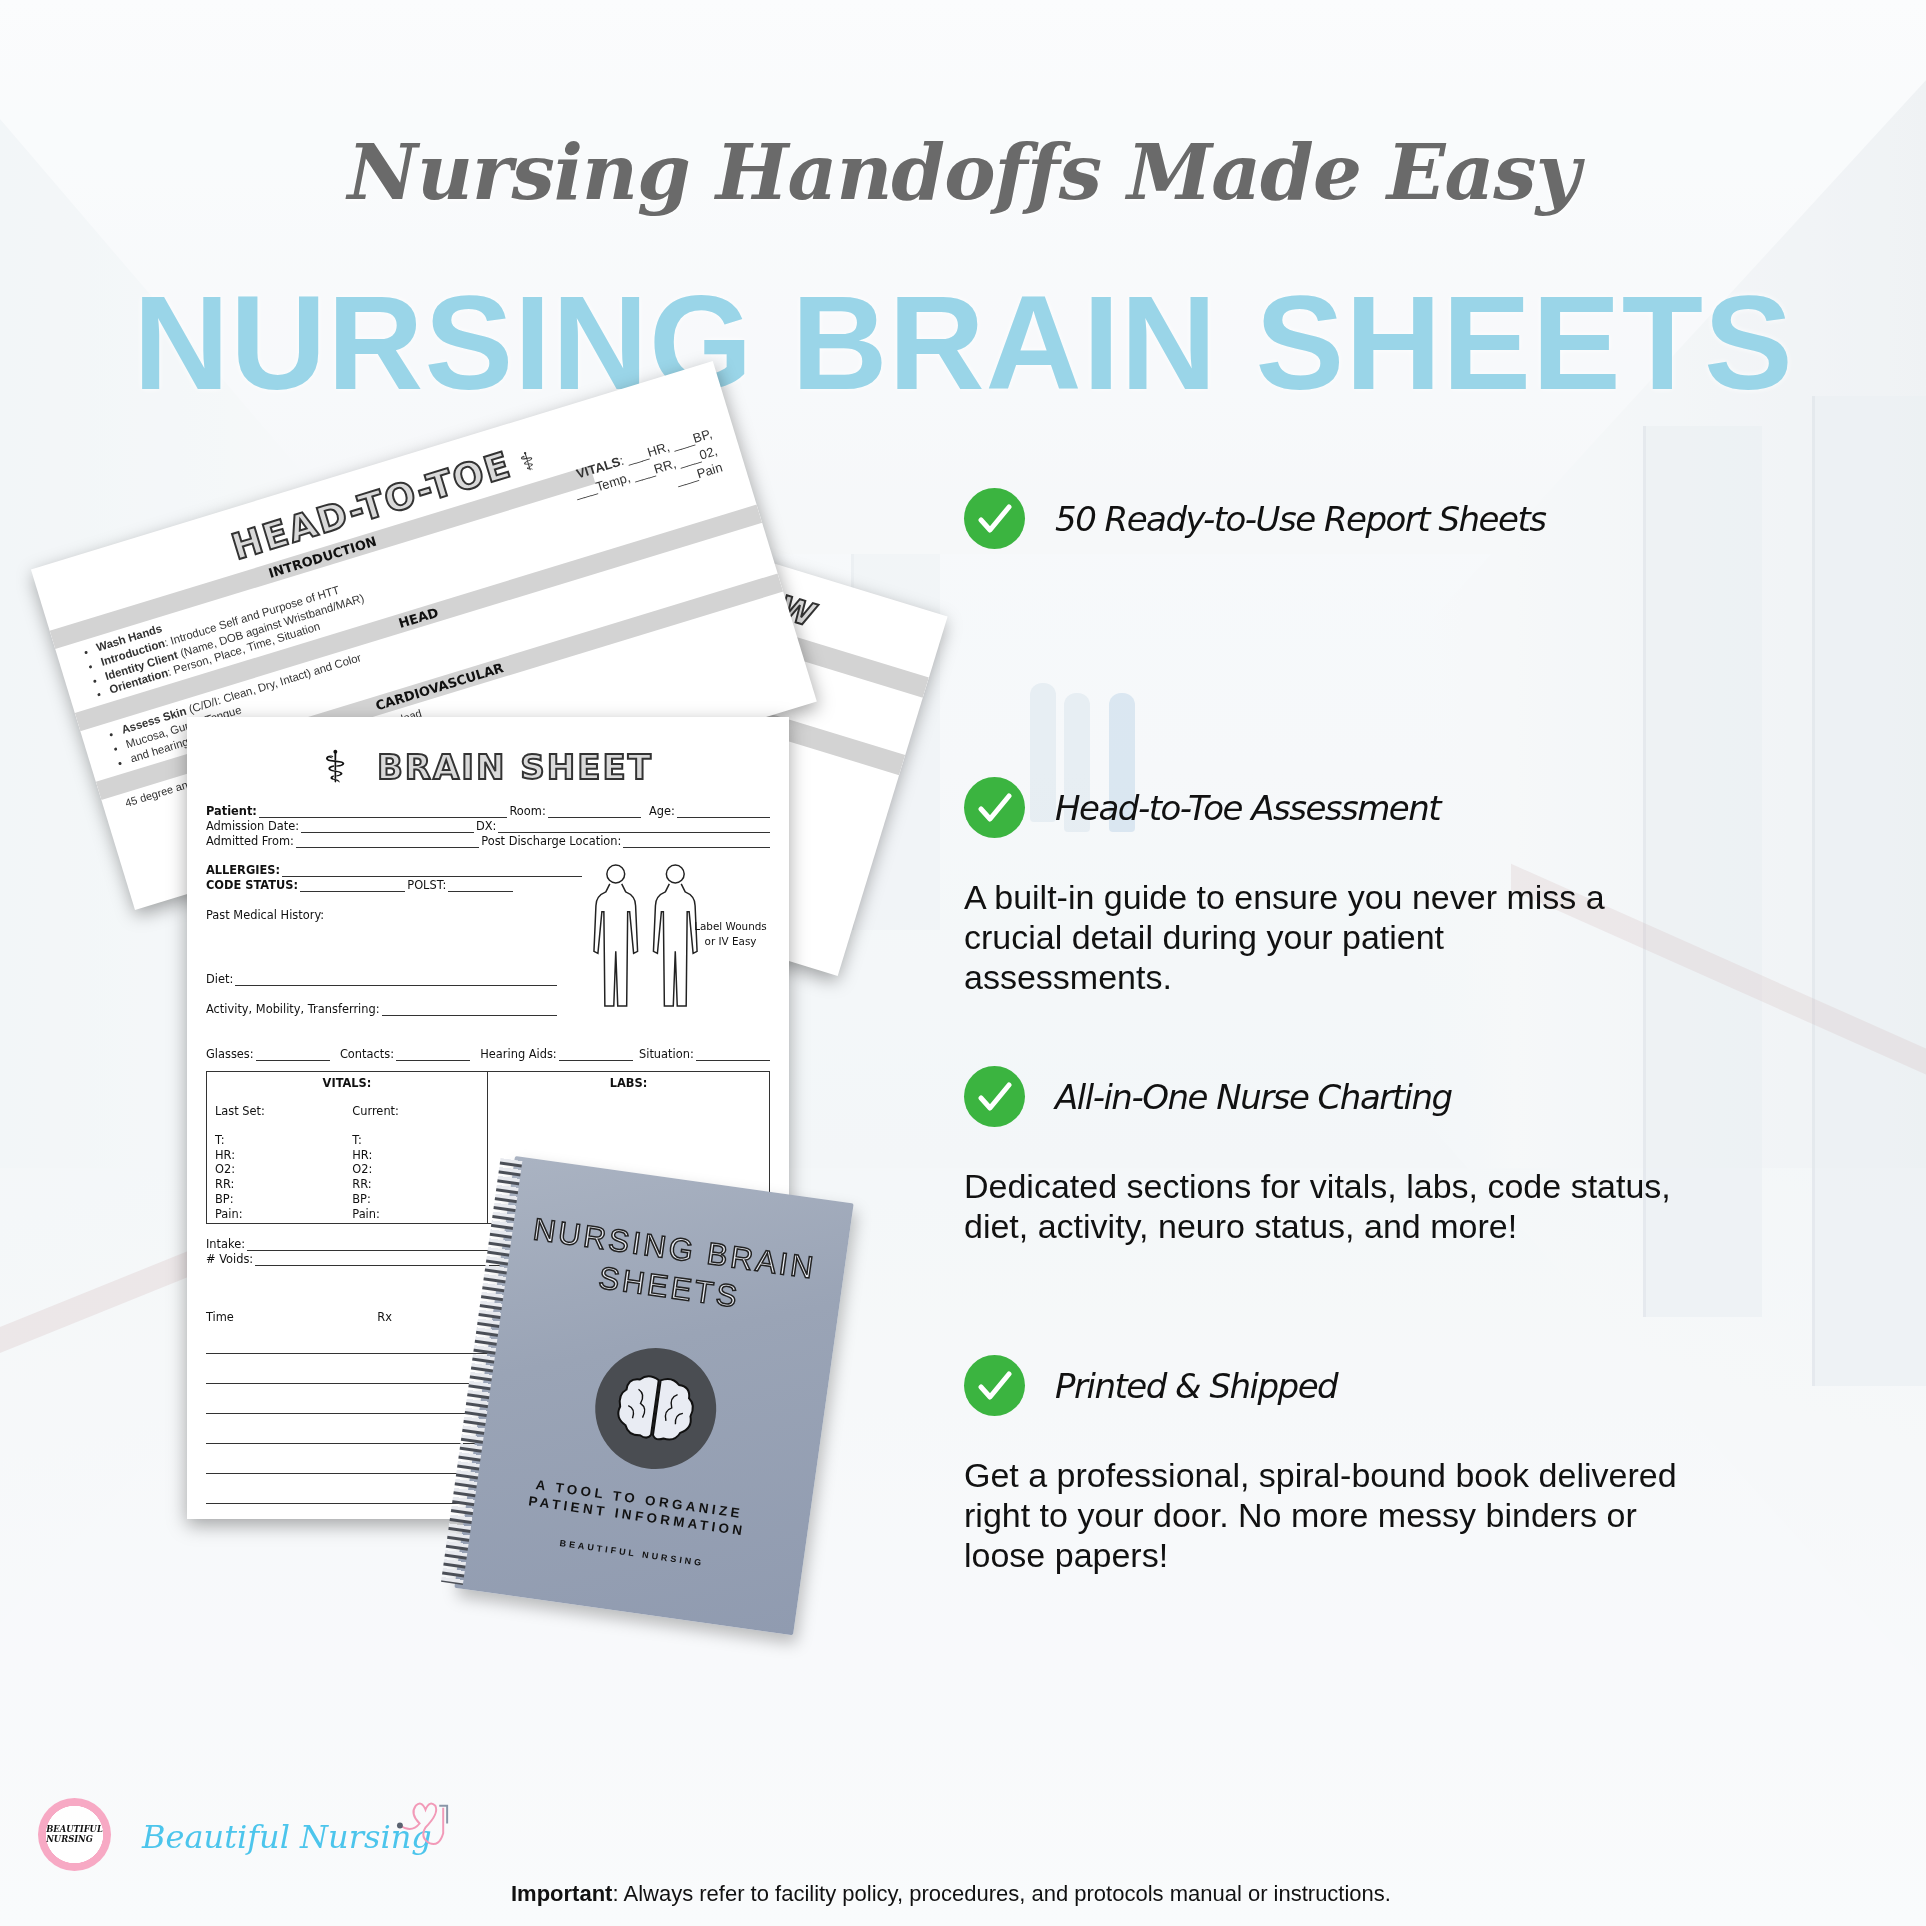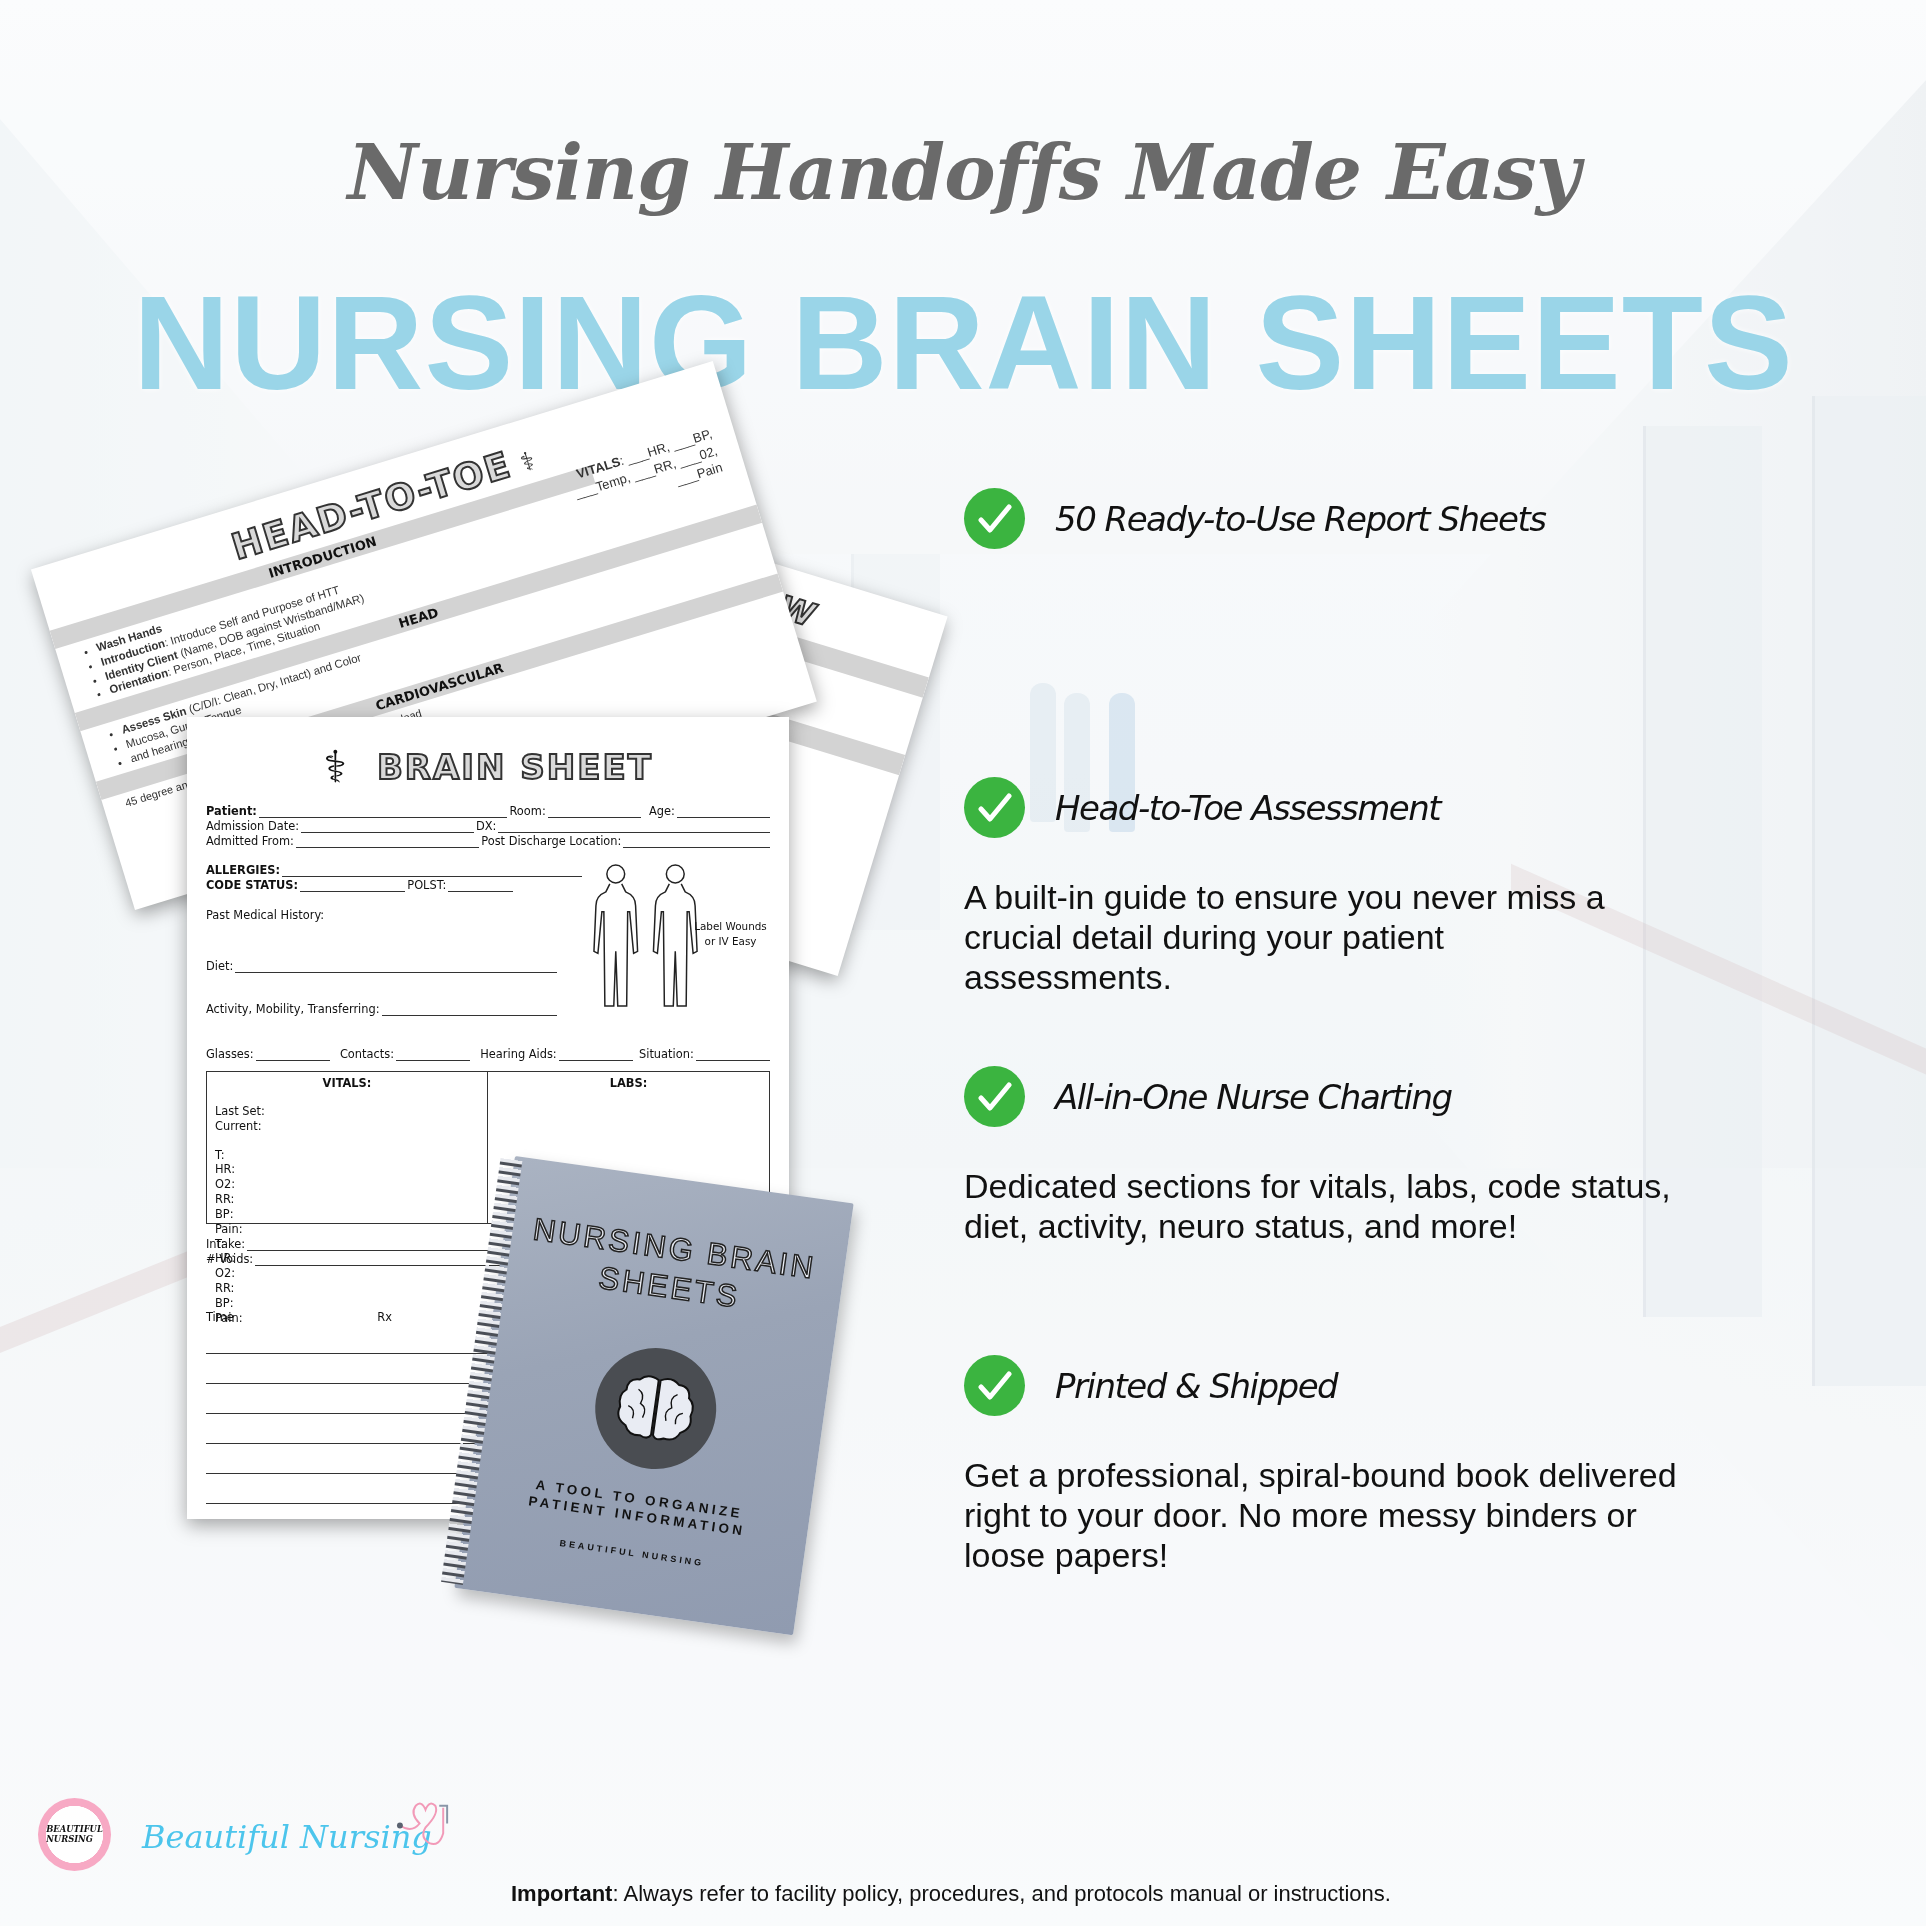--- a/index.html
+++ b/index.html
@@ -77,21 +77,21 @@
   .line .lbl { white-space:nowrap; }
   .line .blank { flex:1; border-bottom: 1.5px solid #333; height: 11px; }
   .bold { font-weight: bold; }
   .bs-body { position: relative; }
   .figures { position:absolute; right: 63px; top: 0; width: 119px; height: 149px; }
   .wounds { position:absolute; right: 0px; top: 57px; width: 79px; text-align:center; font-size: 10.4px; line-height: 1.4; }
   .vitals-box { display:flex; border: 1.5px solid #333; height: 153px; margin-top: 10px; }
   .vitals-box .col { padding: 4px 8px; }
   .vitals-box .vcol { width: 50%; border-right: 1.5px solid #333; }
   .vitals-box .lcol { flex:1; text-align:center; }
-  .vgrid { display:flex; justify-content:space-between; margin-top: 10px; flex-direction: column; }
+  .vgrid { display:flex; justify-content:space-between; margin-top: 10px; }
   .vgrid > div { width: 48%; line-height: 1.3; }
   .med-head { display:flex; justify-content:space-between; margin-top: 14px; padding-right: 40px; }
   .med-line { border-bottom: 1.5px solid #333; height: 30px; }
 
   
   .book { position:absolute; left: 515px; top: 1156px; width: 342px; height: 436px; transform: rotate(8deg); transform-origin: 0 0; }
   .book .cover { position:absolute; inset:0; background: linear-gradient(160deg,#aab3c2 0%, #9aa4b6 40%, #909bb0 100%);
      box-shadow: 4px 8px 16px rgba(0,0,0,0.25); border-radius: 2px; }
   .book .spiral { position:absolute; left: -14px; top: 4px; width: 22px; height: 428px;
      background: repeating-linear-gradient(180deg, #e7e9ee 0px, #e7e9ee 3px, #4b4f57 4px, #4b4f57 6px, transparent 7px, transparent 9px); }
@@ -220,21 +220,21 @@
           <span class="lbl bold">ALLERGIES:</span>
           <span class="blank"></span>
         </div>
       <div class="line" style="width:307px">
           <span class="lbl bold">CODE STATUS:</span>
           <span class="blank" style="flex:1.3"></span>
           <span class="lbl" style="margin-left:0">POLST:</span>
           <span class="blank" style="flex:.8"></span>
         </div>
       <div style="margin-top:16px">Past Medical History:</div>
-      <div class="line" style="width:351px; position:absolute; top:96px">
+      <div class="line" style="width:351px; position:absolute; top:109px">
           <span class="lbl">Diet:</span>
           <span class="blank"></span>
         </div>
       <div class="line" style="width:351px; position:absolute; top:139px">
           <span class="lbl">Activity, Mobility, Transferring:</span>
           <span class="blank"></span>
         </div>
       <svg class="figures" viewBox="0 0 120 150">
         <g fill="none" stroke="#222" stroke-width="1.5">
           <circle cx="28" cy="12" r="9"></circle>

